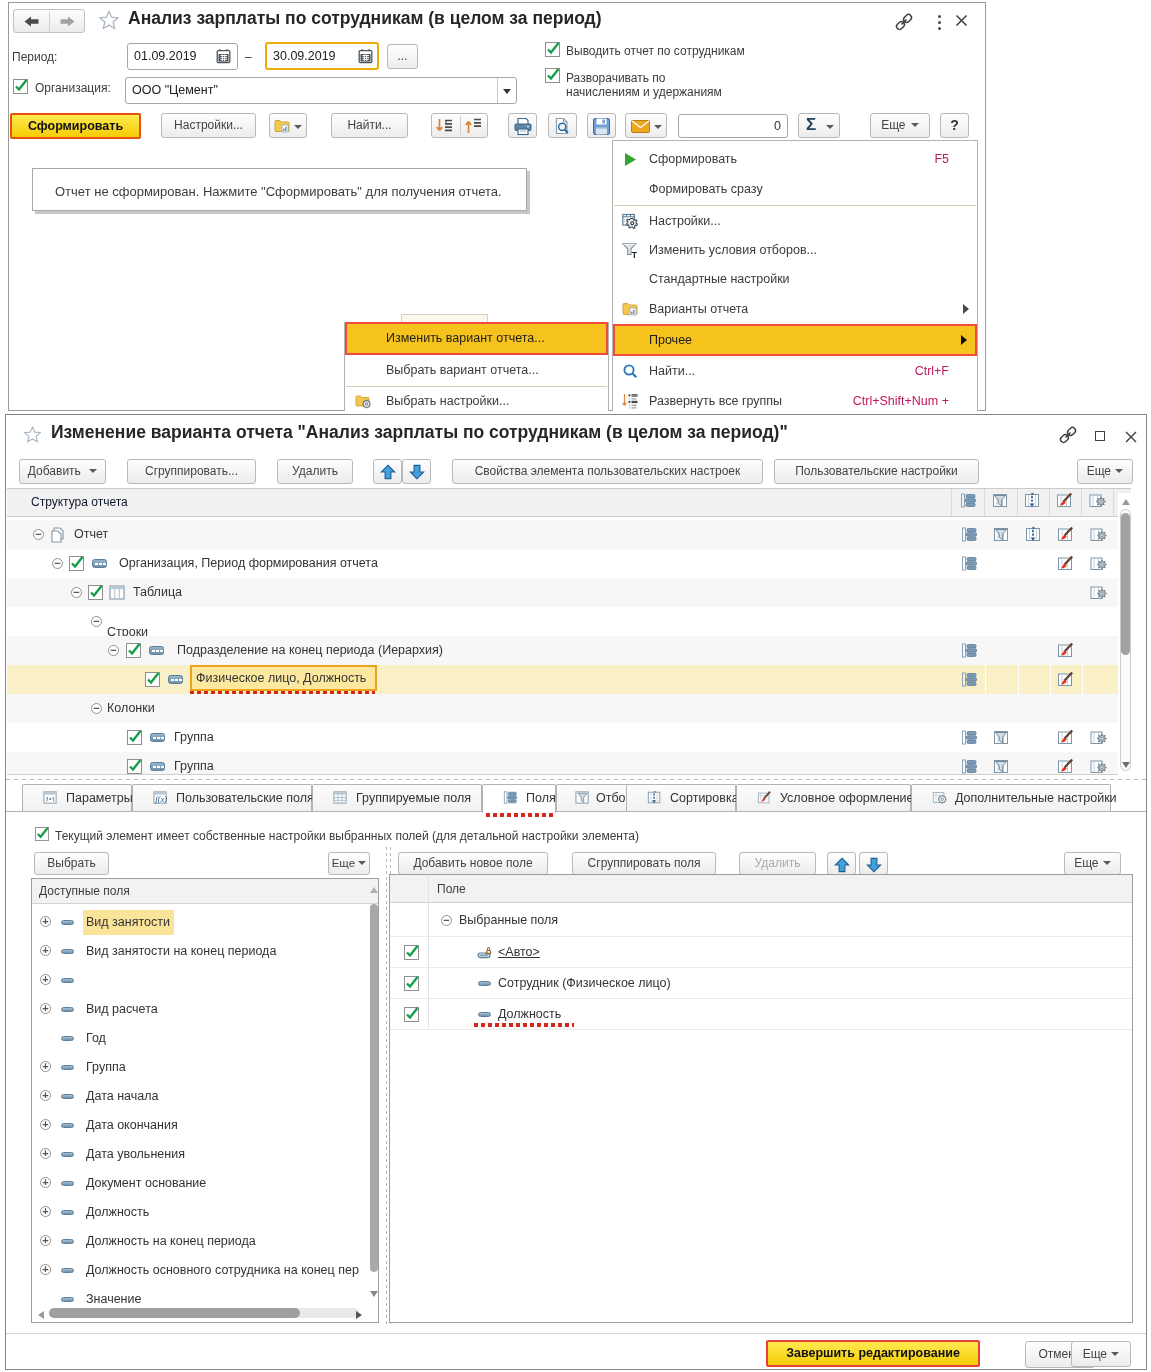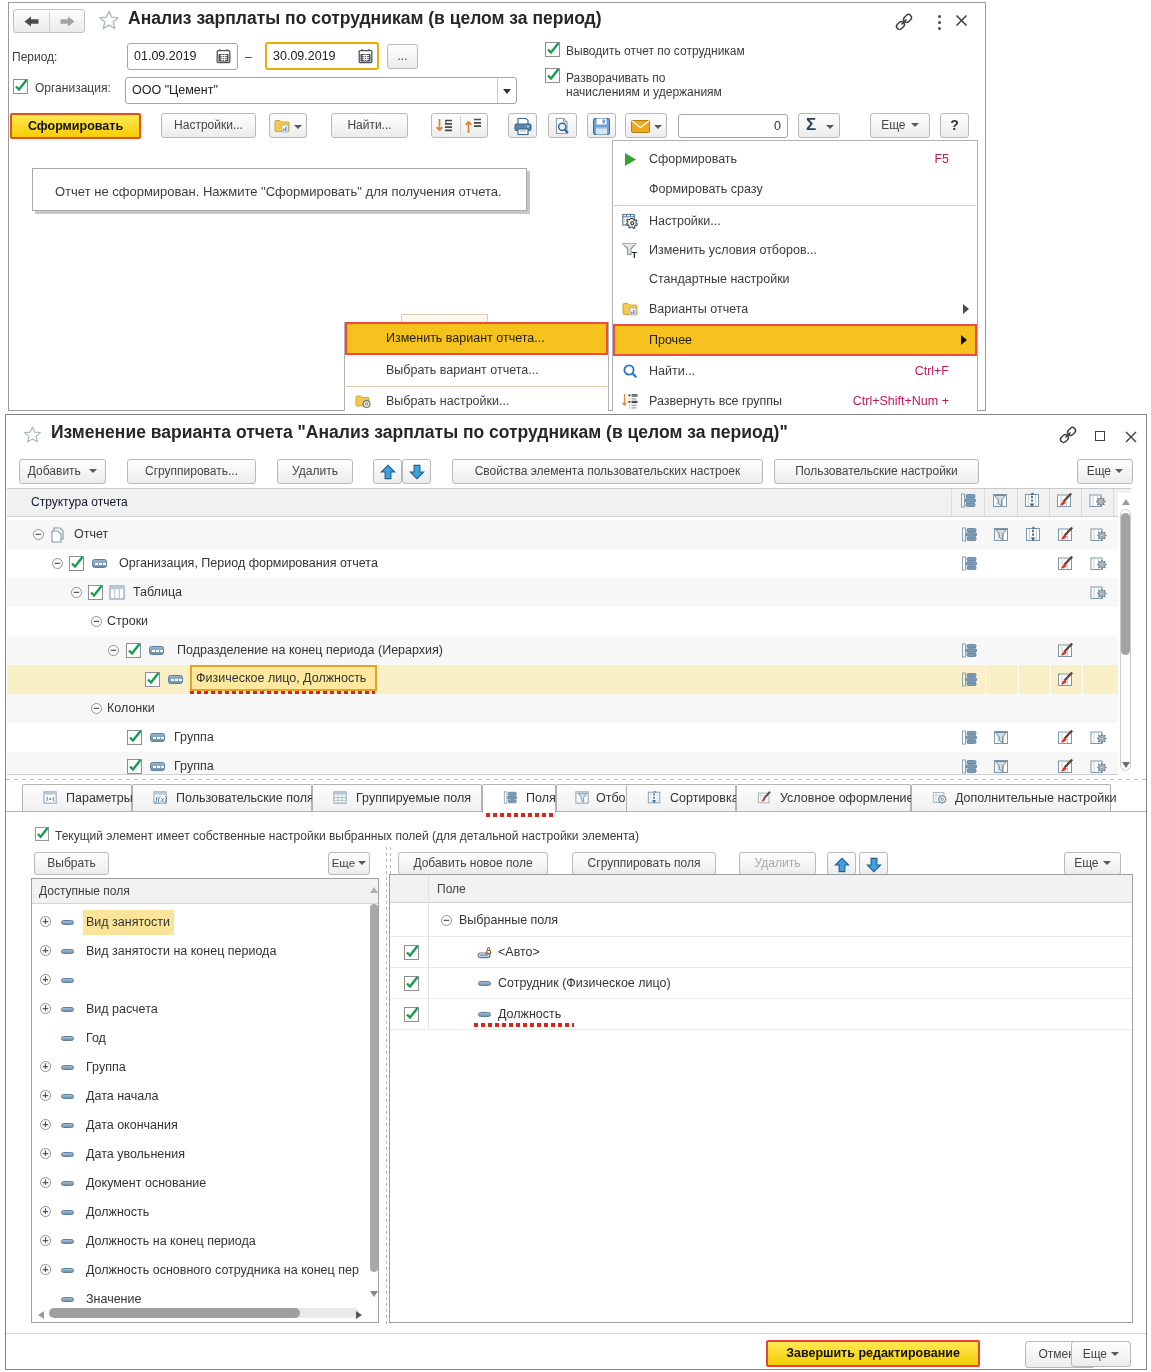--- a/index.html
+++ b/index.html
@@ -437,21 +437,21 @@
       <div class="abs ic5" style="left:1083px;top:5px;"><svg width="17" height="17" viewBox="0 0 17 17">
             <rect x="1" y="3" width="11" height="11.5" fill="#fff" stroke="#7e96a8" stroke-width="1"></rect>
             <path d="M4 3.5 V14 M8.5 3.5 V14" stroke="#c3cfd9" stroke-width="1"></path>
             <circle cx="11.9" cy="9.6" r="3.2" fill="#b4bfc7" stroke="#77858f" stroke-width="0.9"></circle>
             <path d="M11.9 4.8 V6.4 M11.9 12.8 V14.4 M7.1 9.6 H8.7 M15.1 9.6 H16.7 M8.5 6.2 L9.7 7.4 M14.1 11.8 L15.3 13 M8.5 13 L9.7 11.8 M14.1 7.4 L15.3 6.2" stroke="#77858f" stroke-width="1.5"></path>
             <circle cx="11.9" cy="9.6" r="1.2" fill="#fff" stroke="#77858f" stroke-width="0.8"></circle>
           </svg></div>
     </div>
     <div class="trow" style="top:114px;">
       <span class="exp" style="left:84px;">−</span>
-      <span class="abs" style="left:100px;">Строки</span>
+      <span class="abs" style="left:100px;margin-top:11px;">Строки</span>
     </div>
     <div class="trow" style="top:143px;background:#f7f7f7;">
       <span class="exp" style="left:101px;">−</span>
       <svg class="ckb tck" style="left:119px;" viewBox="0 0 15 15">
           <rect x="0.5" y="0.5" width="14" height="14" fill="#fff" stroke="#8f8f8f"></rect>
           <path d="M3 7.5 L6 10.5 L13.5 1" stroke="#129e4b" stroke-width="2.4" fill="none"></path>
         </svg>
       <div class="abs ooo" style="left:142px;top:10px;"></div>
       <span class="abs" style="left:170px;">Подразделение на конец периода (Иерархия)</span>
       <div class="abs ic1" style="left:954px;top:5px;"><svg width="17" height="17" viewBox="0 0 17 17">
@@ -739,21 +739,21 @@
       <svg class="ckb tck" style="left:14px;top:8px;" viewBox="0 0 15 15">
           <rect x="0.5" y="0.5" width="14" height="14" fill="#fff" stroke="#8f8f8f"></rect>
           <path d="M3 7.5 L6 10.5 L13.5 1" stroke="#129e4b" stroke-width="2.4" fill="none"></path>
         </svg>
       <svg class="abs" style="left:87px;top:8px;" width="17" height="15" viewBox="0 0 17 15">
           <rect x="1" y="8" width="12" height="4.6" rx="2.3" fill="none" stroke="#5d7f99" stroke-width="1.2"></rect>
           <rect x="2.2" y="9.2" width="9.6" height="2.2" rx="1.1" fill="#7fa3bf"></rect>
           <text x="8.5" y="7.5" font-size="8.5" font-weight="bold" fill="#8a5d1a" font-family="Liberation Sans">A</text>
           <path d="M8.5 8.6 H14.2" stroke="#8a5d1a" stroke-width="1"></path>
         </svg>
-      <span class="abs" style="left:108px;">&lt;Авто&gt;</span>
+      <span class="abs" style="left:108px;text-decoration:underline;">&lt;Авто&gt;</span>
     </div>
     <div class="abs" style="left:0;top:93px;width:744px;height:31px;line-height:31px;font-size:12.5px;color:#333;border-bottom:1px solid #ebebeb;">
       <svg class="ckb tck" style="left:14px;top:8px;" viewBox="0 0 15 15">
           <rect x="0.5" y="0.5" width="14" height="14" fill="#fff" stroke="#8f8f8f"></rect>
           <path d="M3 7.5 L6 10.5 L13.5 1" stroke="#129e4b" stroke-width="2.4" fill="none"></path>
         </svg>
       <div class="abs" style="left:88px;top:13px;width:13px;height:5px;border-radius:2.5px;background:linear-gradient(#a6bfd2,#6e92ad);border:1px solid #5d7f99;"></div>
       <span class="abs" style="left:108px;">Сотрудник (Физическое лицо)</span>
     </div>
     <div class="abs" style="left:0;top:124px;width:744px;height:31px;line-height:31px;font-size:12.5px;color:#333;border-bottom:1px solid #ebebeb;">

